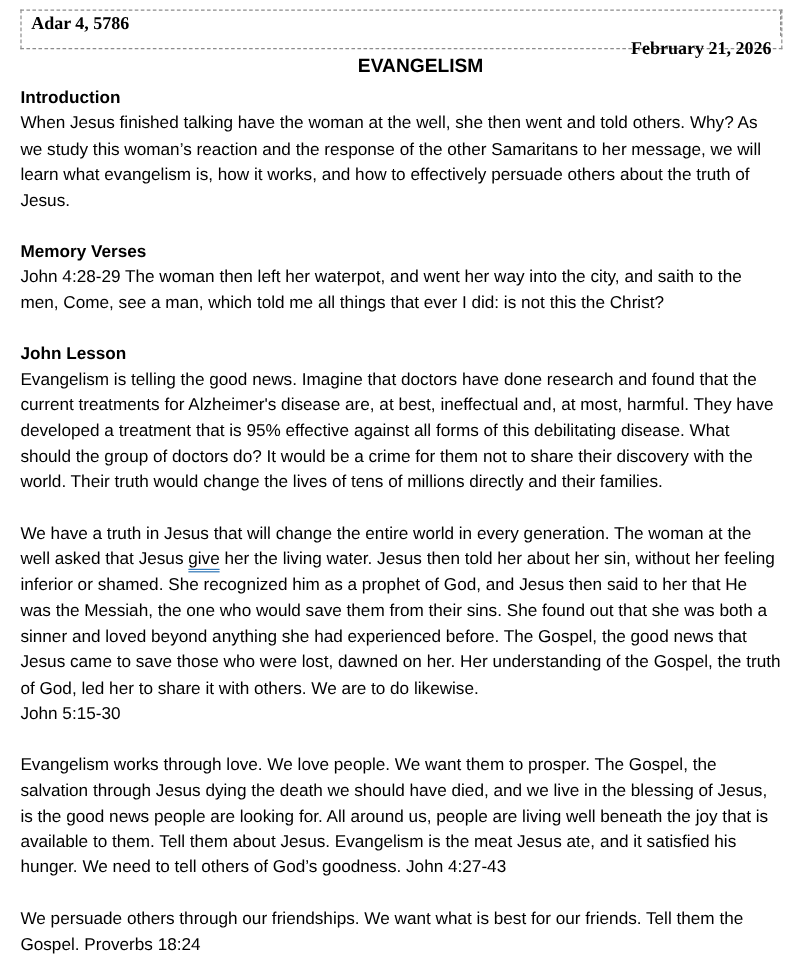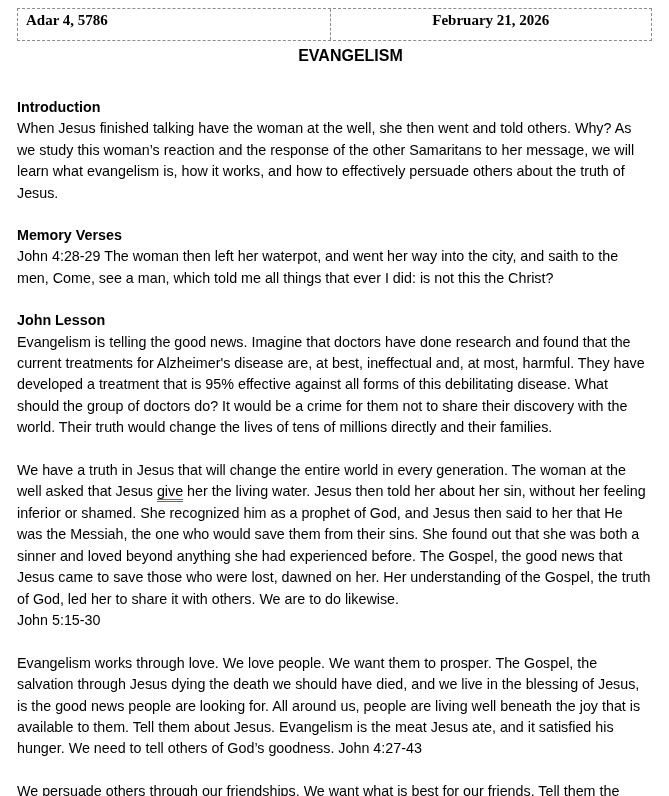--- a/index.html
+++ b/index.html
@@ -16,56 +16,57 @@
   }
   .page { position: relative; width: 669px; height: 796px; }
 
   
   .header-table {
     display: flex;
     margin: 8px 17px 0 17px;
     border: 1px dashed var(--border-gray);
     height: 33px;
     box-sizing: border-box;
+    flex-direction: column;
   }
   .header-cell {
     box-sizing: border-box;
     padding: 2px 8px 0 8px;
     font-family: "Liberation Serif", serif;
     font-weight: bold;
     font-size: 15px;
     line-height: 19px;
   }
   .header-cell.left {
     flex: 0 0 49.4%;
     border-right: 1px dashed var(--border-gray);
   }
   .header-cell.right {
     flex: 1 1 auto;
-    text-align: center;
+    text-align: right;
   }
 
   
   .doc-title {
     margin-top: 5px;
     text-align: center;
     font-weight: bold;
     font-size: 16px;
     line-height: 19px;
     margin-left: 32px;
   }
 
   
   .content {
     margin: 0 18px 0 17px;
     font-size: 14.3px;
     line-height: 21.4px;
   }
   .section { margin-top: 21px; }
-  .section.first { margin-top: 32px; }
+  .section.first { margin-top: 7px; }
   .sec-heading { font-weight: bold; }
   .para { }
   .para + .para { margin-top: 21.4px; }
   .ref-line { }
 
   .grammar-underline {
     border-bottom: 3px double var(--grammar-blue);
     padding-bottom: 0px;
   }
 </style>

